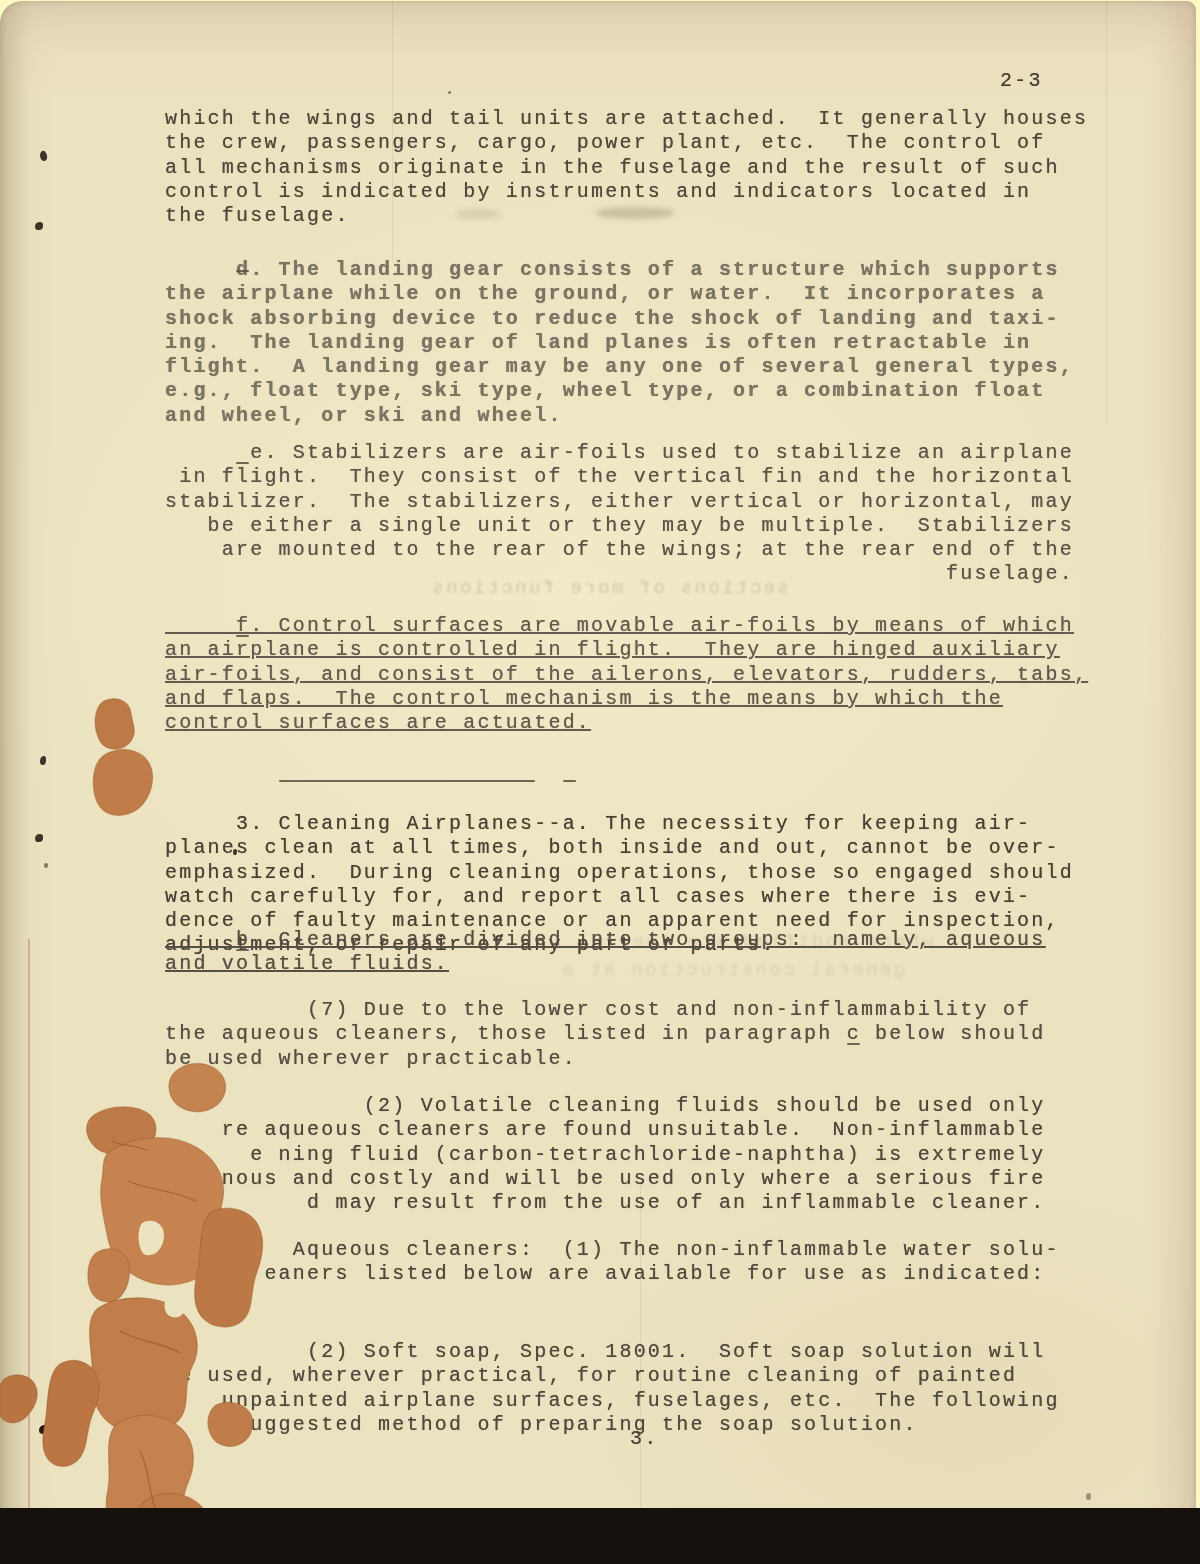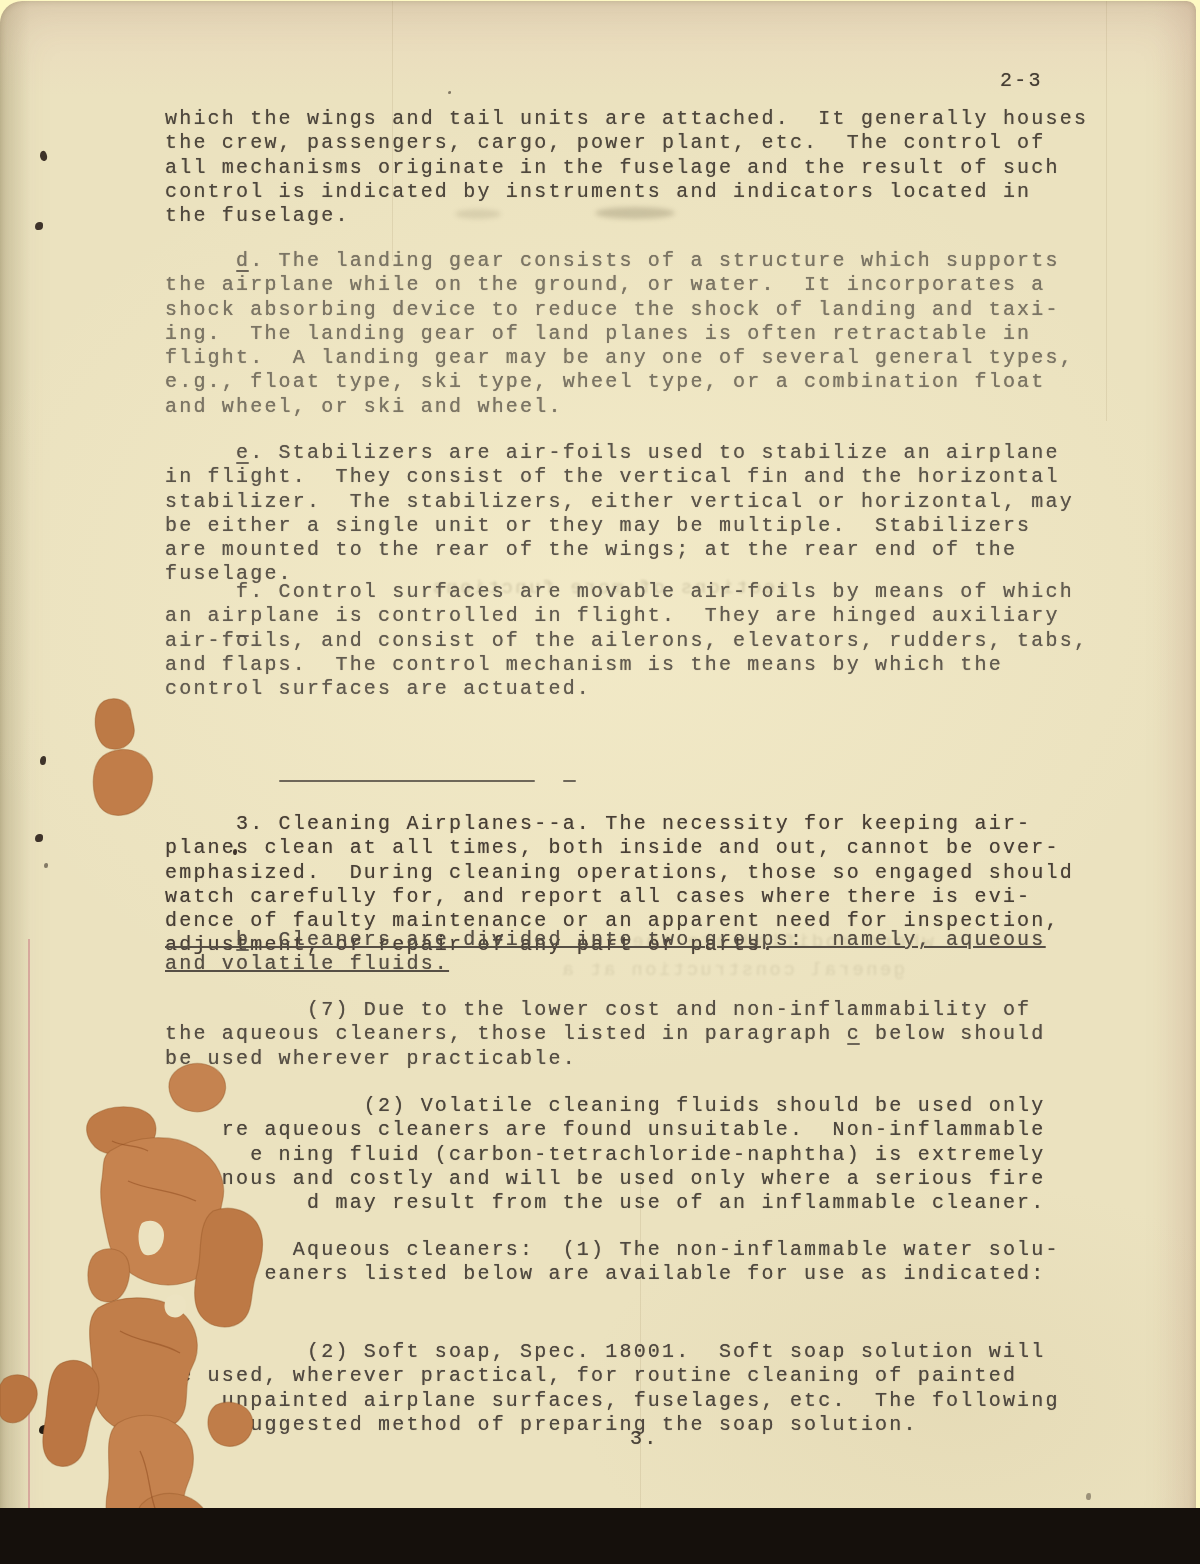--- a/index.html
+++ b/index.html
@@ -65,36 +65,36 @@
 
     <div>
       <div class="pagenum" style="left:1000px;top:68px;color:#453e34;">2-3</div>
 
       <div class="para" style="top:106px;color:#4e473d;">which the wings and tail units are attached.  It generally houses
 the crew, passengers, cargo, power plant, etc.  The control of
 all mechanisms originate in the fuselage and the result of such
 control is indicated by instruments and indicators located in
 the fuselage.</div>
 
-      <div class="para" style="top:248px;color:#7b7565;">     d. The landing gear consists of a structure which supports
+      <div class="para" style="top:257px;color:#7b7565;font-weight:bold;">     d. The landing gear consists of a structure which supports
 the airplane while on the ground, or water.  It incorporates a
 shock absorbing device to reduce the shock of landing and taxi-
 ing.  The landing gear of land planes is often retractable in
 flight.  A landing gear may be any one of several general types,
 e.g., float type, ski type, wheel type, or a combination float
 and wheel, or ski and wheel.</div>
 
-      <div class="para" style="top:440px;color:#5a544a;">     e. Stabilizers are air-foils used to stabilize an airplane
+      <div class="para" style="top:440px;color:#5a544a;text-align:right;">     e. Stabilizers are air-foils used to stabilize an airplane
 in flight.  They consist of the vertical fin and the horizontal
 stabilizer.  The stabilizers, either vertical or horizontal, may
 be either a single unit or they may be multiple.  Stabilizers
 are mounted to the rear of the wings; at the rear end of the
 fuselage.</div>
 
-      <div class="para" style="top:579px;color:#615b50;">     f. Control surfaces are movable air-foils by means of which
+      <div class="para" style="top:613px;color:#615b50;text-decoration:underline;">     f. Control surfaces are movable air-foils by means of which
 an airplane is controlled in flight.  They are hinged auxiliary
 air-foils, and consist of the ailerons, elevators, rudders, tabs,
 and flaps.  The control mechanism is the means by which the
 control surfaces are actuated.</div>
 
       <div class="para" style="top:780px;color:#483f36;margin-top:31px;">     3. Cleaning Airplanes--a. The necessity for keeping air-
 planes clean at all times, both inside and out, cannot be over-
 emphasized.  During cleaning operations, those so engaged should
 watch carefully for, and report all cases where there is evi-
 dence of faulty maintenance or an apparent need for inspection,

